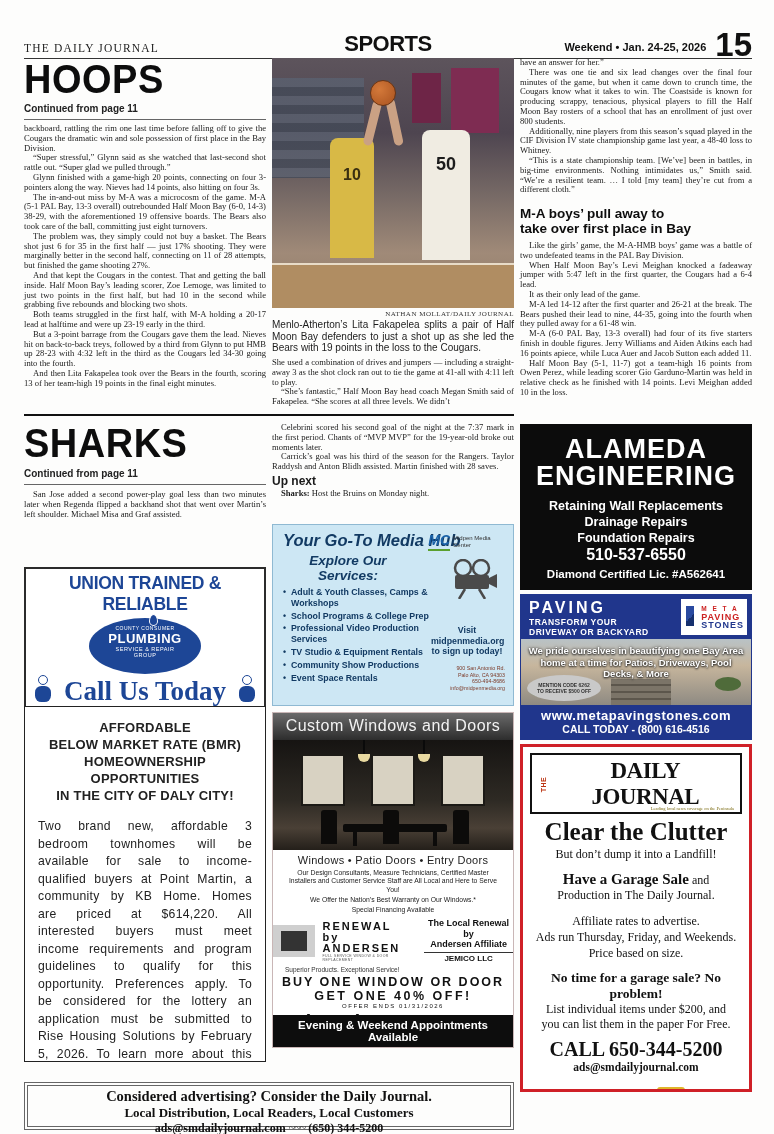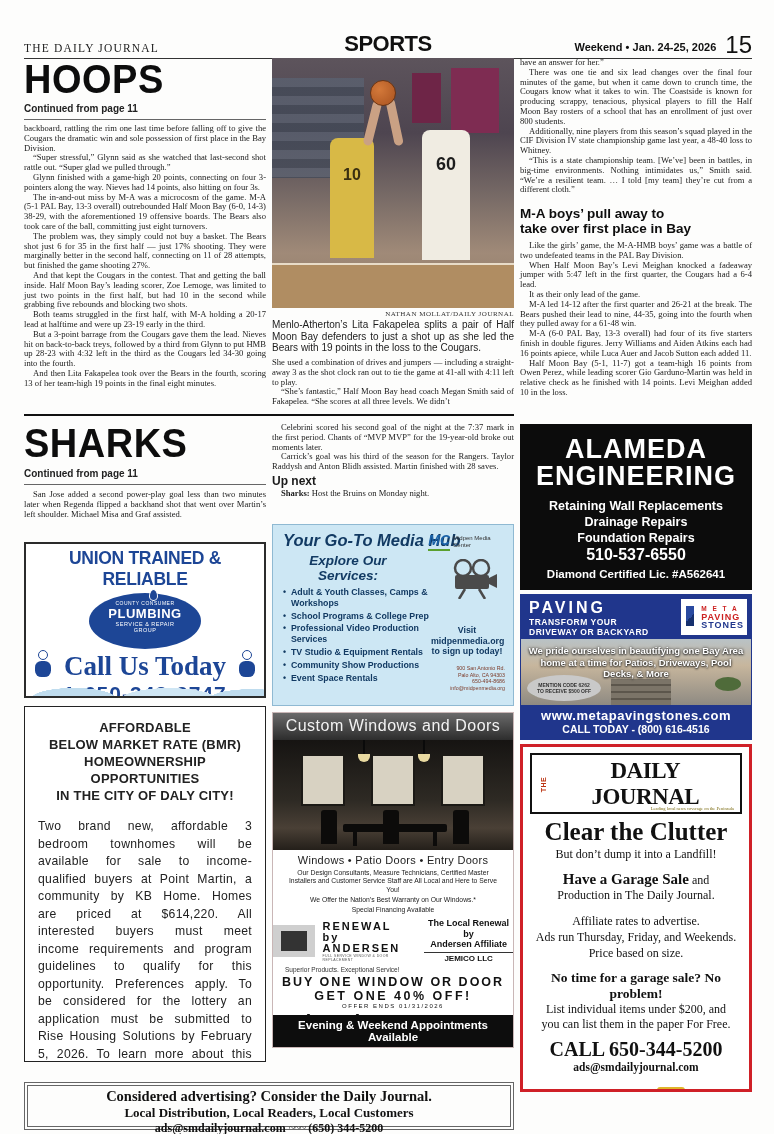--- a/index.html
+++ b/index.html
@@ -10,21 +10,21 @@
     font-family:"Liberation Serif", serif; color:#111;padding-left:16px;
   }
   .abs { position:absolute; }
 
   
   .hdr { position:absolute; top:34px; left:24px; width:728px; height:25px; border-bottom:1.5px solid #333; }
   .paper-name { position:absolute; left:0; bottom:4px; font-size:11.5px; letter-spacing:1.2px; color:#222; }
   .sports-title { position:absolute; left:50%; transform:translateX(-50%); bottom:-3px; font-family:"Liberation Sans",sans-serif; font-weight:bold; font-size:22px; letter-spacing:-0.5px; border-bottom:3px solid #000; padding:0 3px 1px; background:#fdfdfc; }
   .hdr-right { position:absolute; right:0; bottom:2px; display:flex; align-items:flex-end; gap:9px; }
   .hdr-date { font-family:"Liberation Sans",sans-serif; font-weight:bold; font-size:11px; padding-bottom:3px; }
-  .hdr-page { font-family:"Liberation Sans",sans-serif; font-weight:normal; font-size:24px; line-height:22px; }
+  .hdr-page { font-family:"Liberation Sans",sans-serif; font-weight:bold; font-size:33px; line-height:22px; }
 
   
   .news { font-size:8.6px; line-height:9.8px; text-align:justify; color:#1a1a1a; }
   .news p.ind { text-indent:9px; }
   .bigheadline { font-family:"Liberation Sans",sans-serif; font-weight:bold; font-size:38px; letter-spacing:0.5px; color:#0d0d0d; transform:scaleY(1.08); transform-origin:left top; }
   .continued { font-family:"Liberation Sans",sans-serif; font-weight:bold; font-size:10px; color:#222; border-bottom:1px solid #666; padding-bottom:5px; }
   .subhead { font-family:"Liberation Sans",sans-serif; font-weight:bold; font-size:13.5px; line-height:15px; color:#0d0d0d; }
   .upnext { font-family:"Liberation Sans",sans-serif; font-weight:bold; font-size:12px; margin:5px 0 2px; }
   .rule-thick { position:absolute; left:24px; width:490px; height:2px; background:#111; }
 
@@ -37,21 +37,21 @@
   .floor { position:absolute; bottom:0; width:100%; height:18%; background:#b08d62; border-top:2px solid #e8dcc8; }
   .player { position:absolute; border-radius:8px 8px 0 0; }
   .jersey-num { font-family:"Liberation Sans",sans-serif; font-weight:bold; text-align:center; }
   .arm { position:absolute; width:9px; border-radius:5px; background:#caa184; }
   .ball { position:absolute; width:26px; height:26px; border-radius:50%; background:radial-gradient(circle at 35% 35%, #d4793a, #a8521f); border:1px solid #6b3412; }
   .credit { position:absolute; top:310px; left:272px; width:242px; text-align:right; font-size:7px; letter-spacing:0.5px; color:#333; }
   .caption { position:absolute; top:319px; left:272px; width:242px; font-family:"Liberation Sans",sans-serif; font-size:10px; line-height:11.6px; text-align:justify; color:#1c1c1c; }
 
   
   .adbox { position:absolute; overflow:hidden; background:#fff; }
-  .center { text-align:center; }
+  .center { text-align:center;margin-top:25px; }
 
   
   .plumb { top:542px; left:24px; width:242px; height:156px; border:2px solid #2b2b2b; color:#1d4696; }
   .plumb-head { font-family:"Liberation Sans",sans-serif; font-weight:bold; font-size:17.5px; letter-spacing:-0.3px; margin-top:4px; }
   .plumb-oval { width:112px; height:56px; margin:3px auto 0; background:#1d4696; border-radius:50%; color:#fff; font-family:"Liberation Sans",sans-serif; text-align:center; padding-top:7px; position:relative; }
   .plumb-oval .t1 { font-size:5px; letter-spacing:.5px; }
   .plumb-oval .t2 { font-size:13px; font-weight:bold; letter-spacing:.5px; }
   .plumb-oval .t3 { font-size:5.5px; letter-spacing:.5px; }
   .drop { position:absolute; top:-4px; left:54%; width:9px; height:12px; background:#1d4696; border-radius:50% 50% 50% 50% / 60% 60% 40% 40%; border:1.5px solid #fff; }
   .plumb-call { font-size:27px; font-weight:bold; font-family:"Liberation Serif",serif; margin-top:2px; }
@@ -190,21 +190,21 @@
     <div class="banner-m1"></div>
     <div class="banner-m2"></div>
     <div class="floor"></div>
     <div class="player" style="left:58px; top:80px; width:44px; height:120px; background:#d8b946;">
       <div class="jersey-num" style="font-size:16px; color:#3a2f10; margin-top:28px;">10</div>
     </div>
     <div class="arm" style="left:96px; top:42px; height:46px; transform:rotate(14deg);"></div>
     <div class="arm" style="left:118px; top:40px; height:48px; transform:rotate(-12deg);"></div>
     <div class="ball" style="left:98px; top:22px;"></div>
     <div class="player" style="left:150px; top:72px; width:48px; height:130px; background:#f0ece2;">
-      <div class="jersey-num" style="font-size:18px; color:#1c1c1c; margin-top:24px;">60</div>
+      <div class="jersey-num" style="font-size:18px; color:#1c1c1c; margin-top:24px;">50</div>
     </div>
   </div>
   <div class="credit">NATHAN MOLLAT/DAILY JOURNAL</div>
   <div class="caption">Menlo-Atherton’s Lita Fakapelea splits a pair of Half Moon Bay defenders to just a shot up as she led the Bears with 19 points in the loss to the Cougars.</div>
 
   <div class="abs news" style="top:358px; left:272px; width:242px;">
     <p>She used a combination of drives and jumpers — including a straight-away 3 as the shot clock ran out to tie the game at 41-all with 4:11 left to play.</p>
     <p class="ind">“She’s fantastic,” Half Moon Bay head coach Megan Smith said of Fakapelea. “She scores at all three levels. We didn’t</p>
   </div>
 

